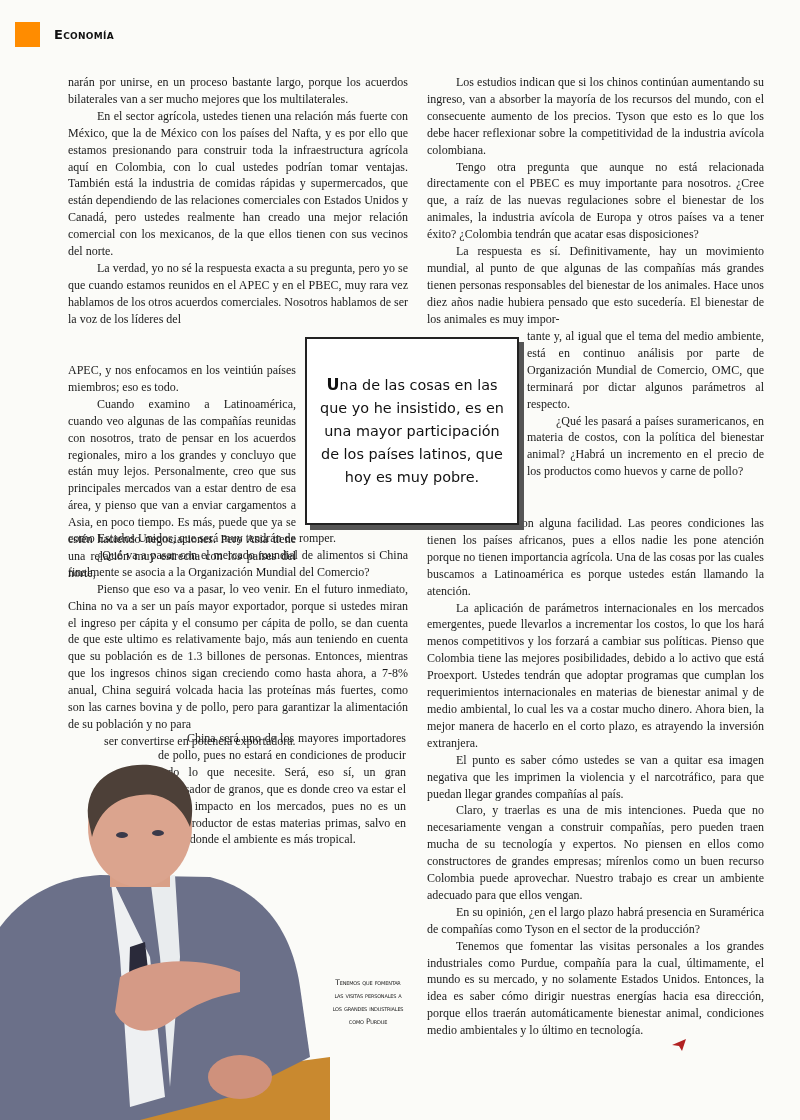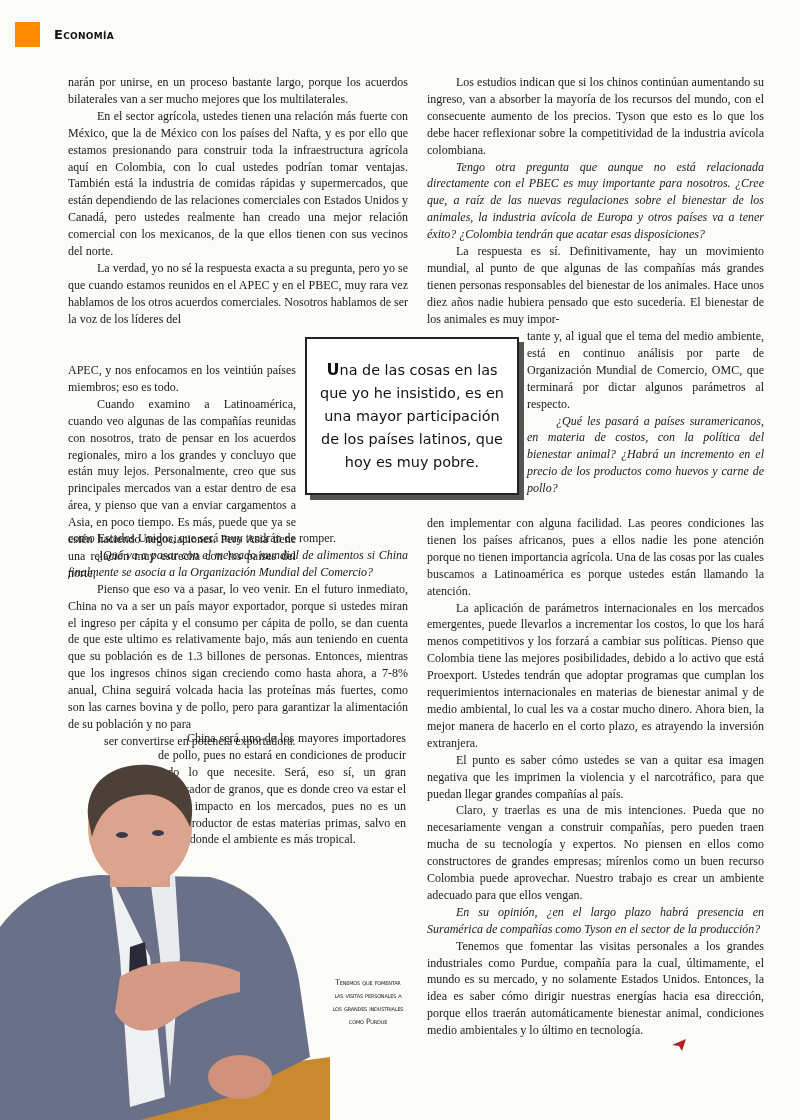--- a/index.html
+++ b/index.html
@@ -6,32 +6,32 @@
   html, body { width: 800px; height: 1120px; background: #fbfbf8; overflow: hidden; }
   body { position: relative; font-family: "Liberation Serif", "DejaVu Serif", serif; color: #1a1a1a; }
 
   .section-header { position: absolute; left: 15px; top: 21px; height: 26px; display: flex; align-items: center; }
   .section-square { width: 25px; height: 25px; background: #ff8c00; }
   .section-title { margin-left: 14px; font-family: "DejaVu Sans", "Liberation Sans", sans-serif; font-weight: bold; font-size: 13px; font-variant: small-caps; letter-spacing: 0.3px; color: #111; }
 
   .text { position: absolute; font-size: 12px; line-height: 16.9px; text-align: justify; }
   .text p { margin: 0; }
   .ind { text-indent: 29px; }
-  .it { font-style: italic; }
+  .it { }
 
   #col-left-top { left: 68px; top: 74px; width: 340px; }
   #col-left-narrow { left: 68px; top: 362px; width: 228px; }
   #col-left-mid { left: 68px; top: 530px; width: 340px; }
   #col-left-wrap { left: 158px; top: 730px; width: 248px; text-align: justify; }
 
   #col-right-top { left: 427px; top: 74px; width: 337px; }
   #col-right-narrow { left: 527px; top: 312px; width: 237px; margin-top: 16px; }
   #col-right-rest { left: 427px; top: 515px; width: 337px; }
 
-  .pullquote { position: absolute; left: 305px; top: 337px; width: 214px; height: 158px; background: #fff; border: 2px solid #222; box-shadow: 5px 5px 0 #555; display: flex; align-items: center; justify-content: center; text-align: center; padding: 8px 10px; }
+  .pullquote { position: absolute; left: 305px; top: 337px; width: 214px; height: 188px; background: #fff; border: 2px solid #222; box-shadow: 5px 5px 0 #555; display: flex; align-items: center; justify-content: center; text-align: center; padding: 8px 10px; }
   .pullquote span { font-family: "DejaVu Sans", "Liberation Sans", sans-serif; font-size: 14.4px; line-height: 23px; color: #111; }
   .pullquote .cap { font-weight: bold; font-size: 16px; }
 
   .photo { position: absolute; left: 0; top: 757px; width: 330px; height: 363px; overflow: hidden; }
   .photo svg { display: block; }
 
   .caption { position: absolute; left: 330px; top: 976px; width: 76px; text-align: center; font-family: "DejaVu Sans", "Liberation Sans", sans-serif; font-size: 7.6px; line-height: 13px; font-variant: small-caps; color: #222; letter-spacing: -0.2px; }
 
   .end-mark { position: absolute; left: 672px; top: 1039px; width: 14px; height: 12px; }
   .wrap-para p { text-align: justify; }

